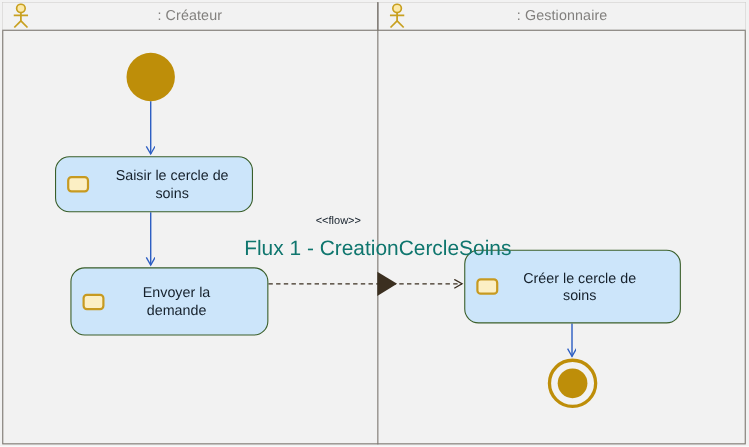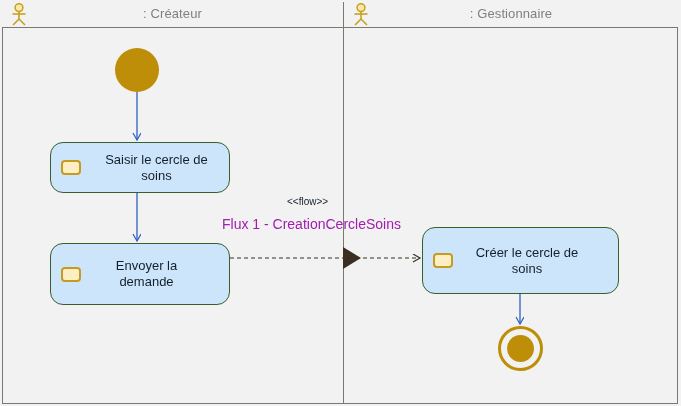--- a/index.html
+++ b/index.html
@@ -92,21 +92,21 @@
   .node-label {
     flex: 1 1 auto;
     text-align: center;
     font-size: 13px;
     color: #15202B;
     line-height: 16px;
     padding-right: 4px;
     white-space: pre-line;
   }
   #node-1 { left: 50px;  top: 142px; width: 180px; height: 51px; }
-  #node-2 { left: 50px;  top: 243px; width: 180px; height: 62px; }
+  #node-2 { left: 64px;  top: 243px; width: 180px; height: 62px; }
   #node-3 { left: 422px; top: 227px; width: 197px; height: 67px; }
   #node-3 .node-label, #node-2 .node-label { padding-right: 24px; }
 
   
   .initial-node {
     position: absolute;
     left: 115px;
     top: 48px;
     width: 44px;
     height: 44px;
@@ -146,22 +146,22 @@
     left: 287px;
     top: 196px;
     font-size: 10px;
     color: #15202B;
     white-space: nowrap;
   }
   .flow-label {
     position: absolute;
     left: 222px;
     top: 216px;
-    font-size: 14px;
-    color: #a21caf;
+    font-size: 19px;
+    color: #0f766e;
     white-space: nowrap;
   }
 </style>
 </head>
 <body>
 
 <div id="canvas">
 
   <div class="frame"></div>
 

